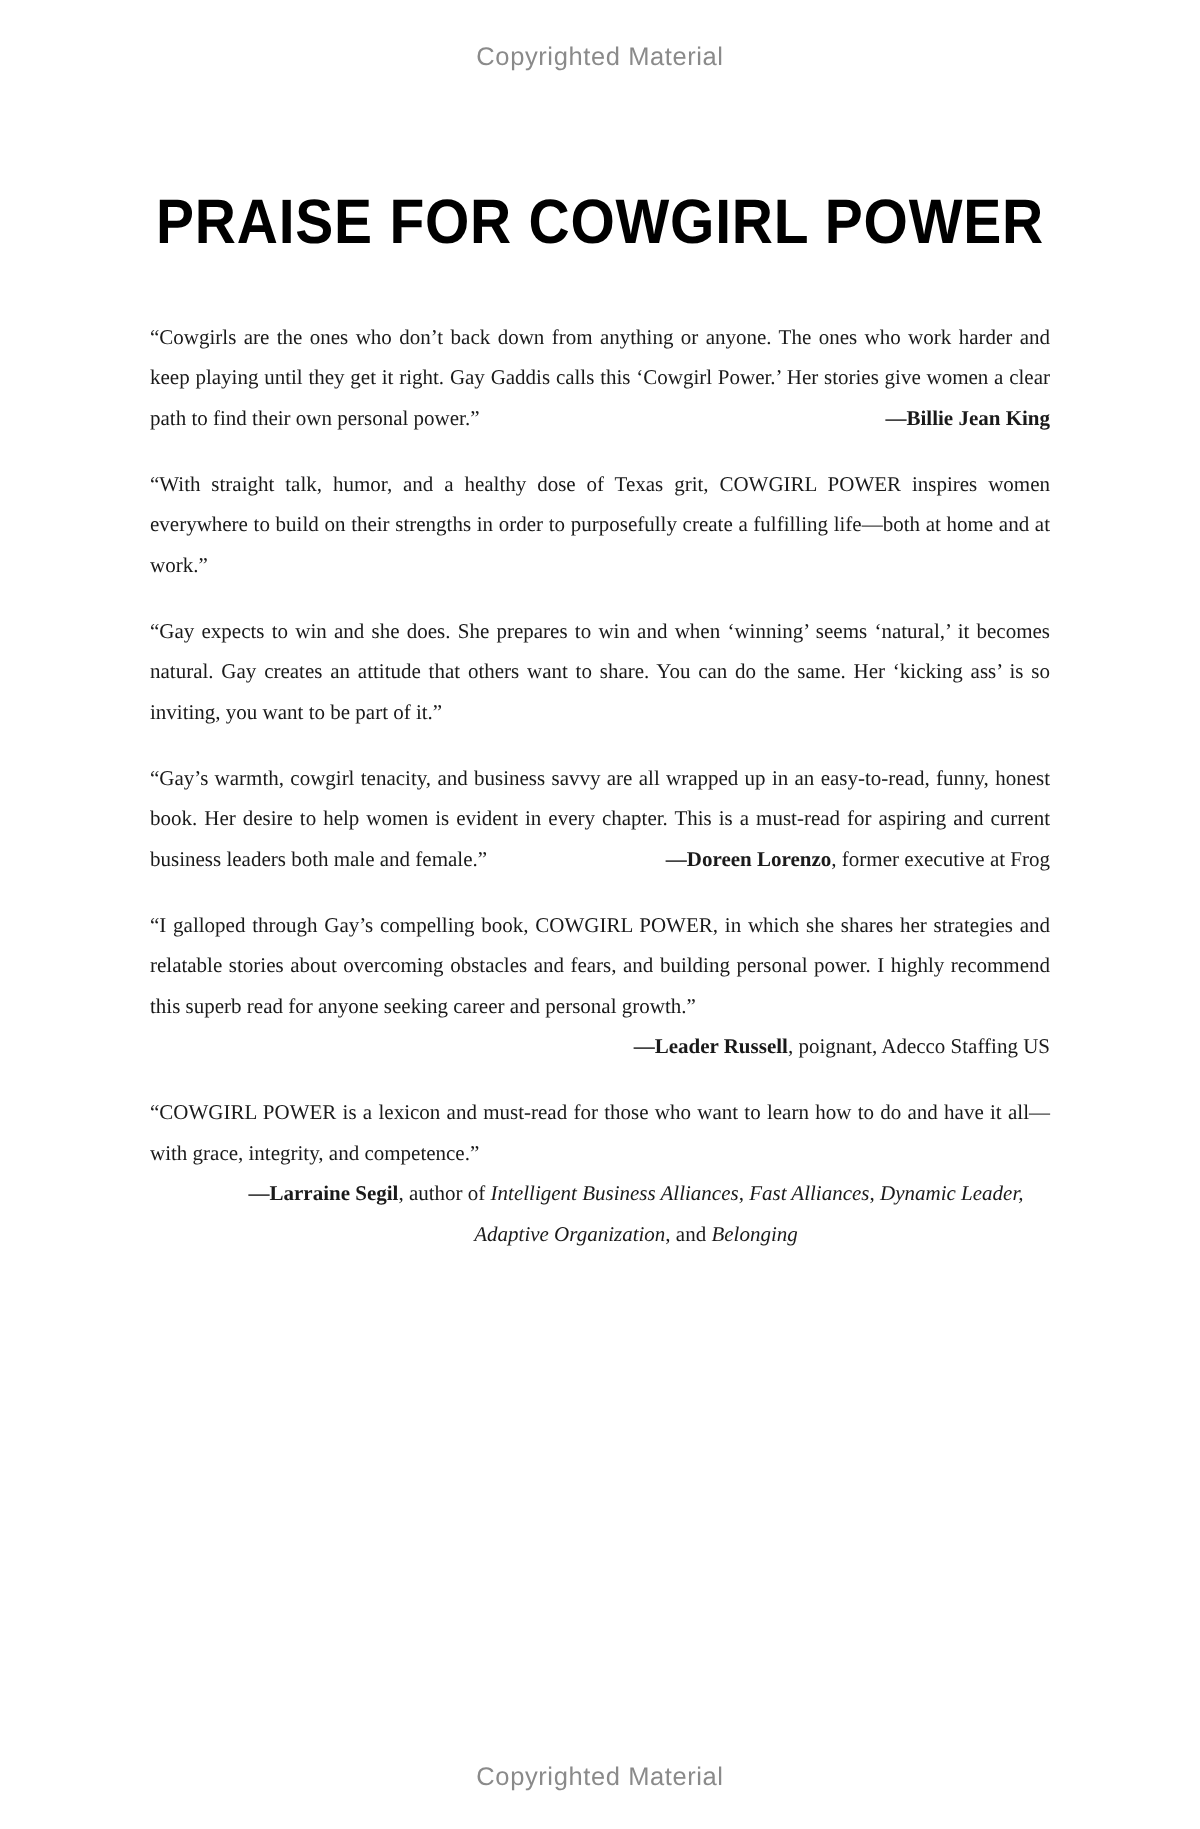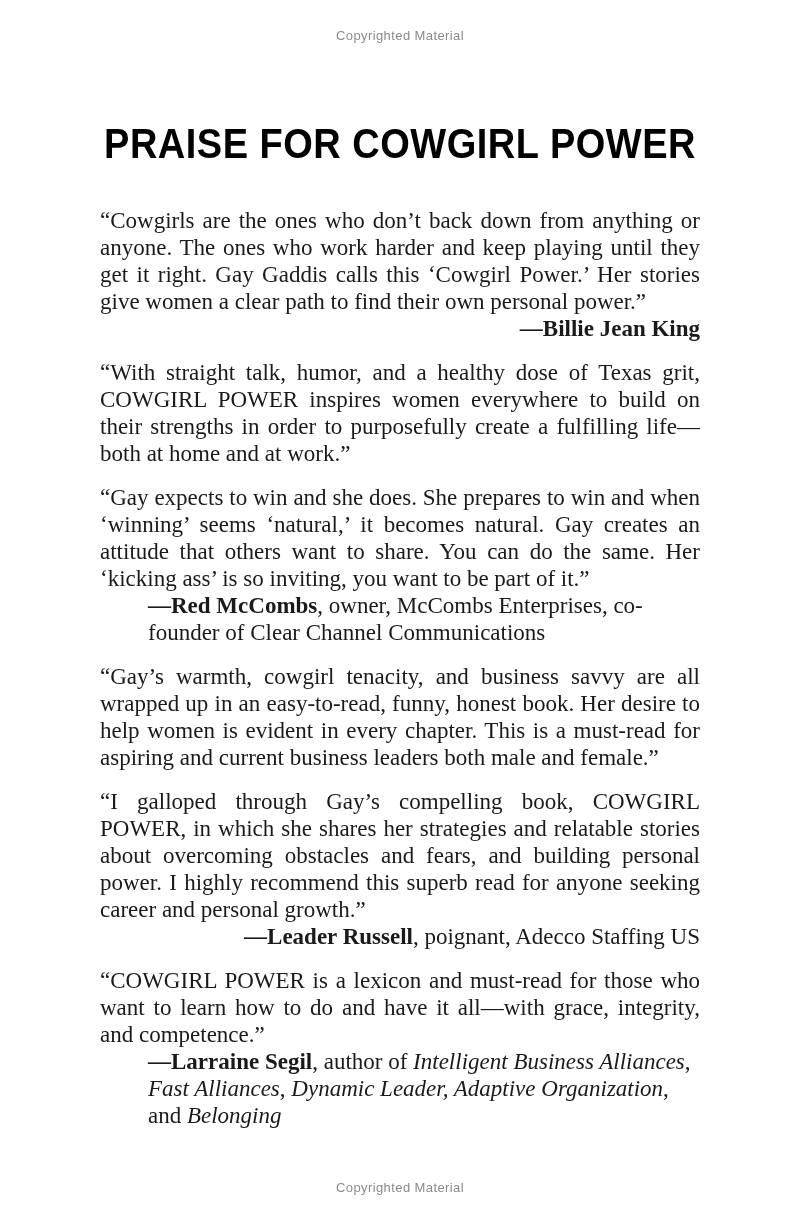--- a/index.html
+++ b/index.html
@@ -10,21 +10,21 @@
     width: 800px;
     height: 1219px;
     background: #ffffff;
     font-family: "Liberation Serif", serif;
     color: #1a1a1a;
     position: relative;
     overflow: hidden;
   }
   .notice {
     font-family: "Liberation Sans", sans-serif;
-    font-size: 13px;
+    font-size: 17px;
     color: #8a8a8a;
     letter-spacing: 0.4px;
     text-align: center;
   }
   .notice-top {
     padding-top: 28px;
   }
   .notice-bottom {
     position: absolute;
     left: 0;
@@ -41,37 +41,37 @@
     font-size: 38px;
     line-height: 1;
     letter-spacing: 0.5px;
     text-align: center;
     color: #000000;
     margin: 80px 0 46px 0;
     transform: scaleY(1.1);
     transform-origin: center top;
   }
   .quote {
-    font-size: 23px;
+    font-size: 14px;
     line-height: 27px;
     text-align: justify;
     margin: 17px 0 16px 0;
     font-family: Liberation Serif, serif;
   }
   .quote::after {
     content: "";
     display: block;
     clear: both;
   }
   .quote-body {
     color: #1a1a1a;
   }
   .attribution {
     float: right;
-    text-align: left;
+    text-align: center;
     max-width: 92%;
     margin-left: 14px;
   }
   .attribution span[data-name="attribution-segment"] {
     white-space: pre-wrap;
   }
 </style>
 </head>
 <body>
 
@@ -89,25 +89,25 @@
         <span class="quote-body" data-name="quote-text">“Cowgirls are the ones who don’t back down from anything or anyone. The ones who work harder and keep playing until they get it right. Gay Gaddis calls this ‘Cowgirl Power.’ Her stories give women a clear path to find their own personal power.”</span>
         <span class="attribution" data-name="quote-attribution"><span data-name="attribution-segment" style="font-weight: bold;">—Billie Jean King</span></span>
       </p>
 
       <p class="quote" data-name="quote-paragraph">
         <span class="quote-body" data-name="quote-text">“With straight talk, humor, and a healthy dose of Texas grit, COWGIRL POWER inspires women everywhere to build on their strengths in order to purposefully create a fulfilling life—both at home and at work.”</span>
       </p>
 
       <p class="quote" data-name="quote-paragraph">
         <span class="quote-body" data-name="quote-text">“Gay expects to win and she does. She prepares to win and when ‘winning’ seems ‘natural,’ it becomes natural. Gay creates an attitude that others want to share. You can do the same. Her ‘kicking ass’ is so inviting, you want to be part of it.”</span>
-        <span class="attribution" data-name="quote-attribution"><span data-name="attribution-segment" style="font-weight: bold;">—Red McCombs</span><span data-name="attribution-segment">, owner, McCombs Enterprises, co-founder of Clear Channel Communications</span></span>
       </p>
 
       <p class="quote" data-name="quote-paragraph">
         <span class="quote-body" data-name="quote-text">“Gay’s warmth, cowgirl tenacity, and business savvy are all wrapped up in an easy-to-read, funny, honest book. Her desire to help women is evident in every chapter. This is a must-read for aspiring and current business leaders both male and female.”</span>
+        <span class="attribution" data-name="quote-attribution"><span data-name="attribution-segment" style="font-weight: bold;">—Doreen Lorenzo</span><span data-name="attribution-segment">, former executive at Frog</span></span>
       </p>
 
       <p class="quote" data-name="quote-paragraph">
         <span class="quote-body" data-name="quote-text">“I galloped through Gay’s compelling book, COWGIRL POWER, in which she shares her strategies and relatable stories about overcoming obstacles and fears, and building personal power. I highly recommend this superb read for anyone seeking career and personal growth.”</span>
         <span class="attribution" data-name="quote-attribution"><span data-name="attribution-segment" style="font-weight: bold;">—Leader Russell</span><span data-name="attribution-segment">, poignant, Adecco Staffing US</span></span>
       </p>
 
       <p class="quote" data-name="quote-paragraph">
         <span class="quote-body" data-name="quote-text">“COWGIRL POWER is a lexicon and must-read for those who want to learn how to do and have it all—with grace, integrity, and competence.”</span>
         <span class="attribution" data-name="quote-attribution"><span data-name="attribution-segment" style="font-weight: bold;">—Larraine Segil</span><span data-name="attribution-segment">, author of </span><span data-name="attribution-segment" style="font-style: italic;">Intelligent Business Alliances</span><span data-name="attribution-segment">, </span><span data-name="attribution-segment" style="font-style: italic;">Fast Alliances</span><span data-name="attribution-segment">, </span><span data-name="attribution-segment" style="font-style: italic;">Dynamic Leader, Adaptive Organization</span><span data-name="attribution-segment">, and </span><span data-name="attribution-segment" style="font-style: italic;">Belonging</span></span>

